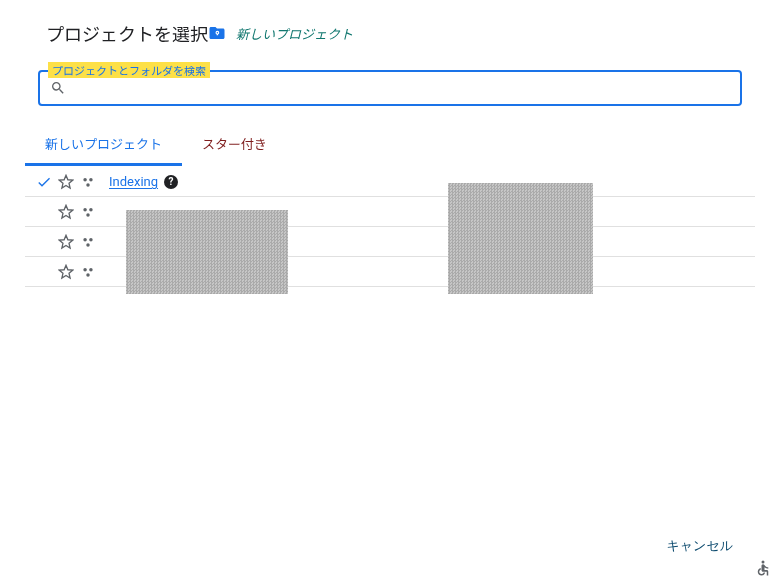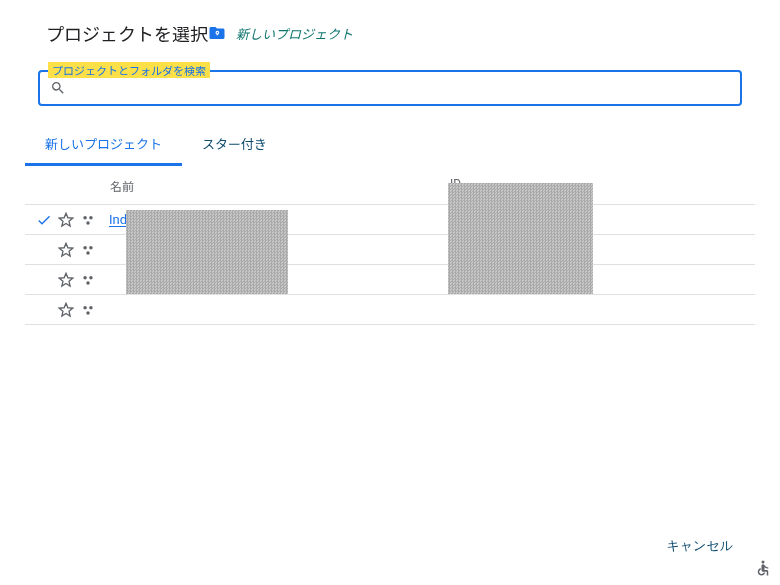--- a/index.html
+++ b/index.html
@@ -82,21 +82,21 @@
       background: transparent;
     }
     .tabs {
       display: flex;
       margin: 18px 25px 0 25px;
       border-bottom: 1px solid transparent;
     }
     .tab {
       padding: 10px 20px;
       font-size: 13px;
-      color: #0c4a6e;
+      color: #7f1d1d;
       cursor: pointer;
       border-bottom: 3px solid transparent;
     }
     .tab.active {
       color: #1a73e8;
       border-bottom-color: #1a73e8;
     }
     .table {
       margin: 0 25px;
     }
@@ -240,24 +240,20 @@
     <input class="search-input" type="text" placeholder="" style="">
   </div>
 </div>
 
 <div class="tabs">
   <div class="tab active">新しいプロジェクト</div>
   <div class="tab">スター付き</div>
 </div>
 
 <div class="table">
-  <div class="table-header">
-    <div class="col-name-header">名前</div>
-    <div class="col-id-header">ID</div>
-  </div>
 
   <div class="table-row">
     <span class="row-check">
       <svg viewBox="0 0 24 24" width="16" height="16" fill="#1a73e8">
           <path d="M9 16.17L4.83 12l-1.42 1.41L9 19 21 7l-1.41-1.41z"></path>
         </svg>
     </span>
     <span class="row-star">
       <svg viewBox="0 0 24 24" width="16" height="16" fill="none" stroke="#5f6368" stroke-width="2">
           <path d="M12 17.27L18.18 21l-1.64-7.03L22 9.24l-7.19-.61L12 2 9.19 8.63 2 9.24l5.46 4.73L5.82 21z"></path>

